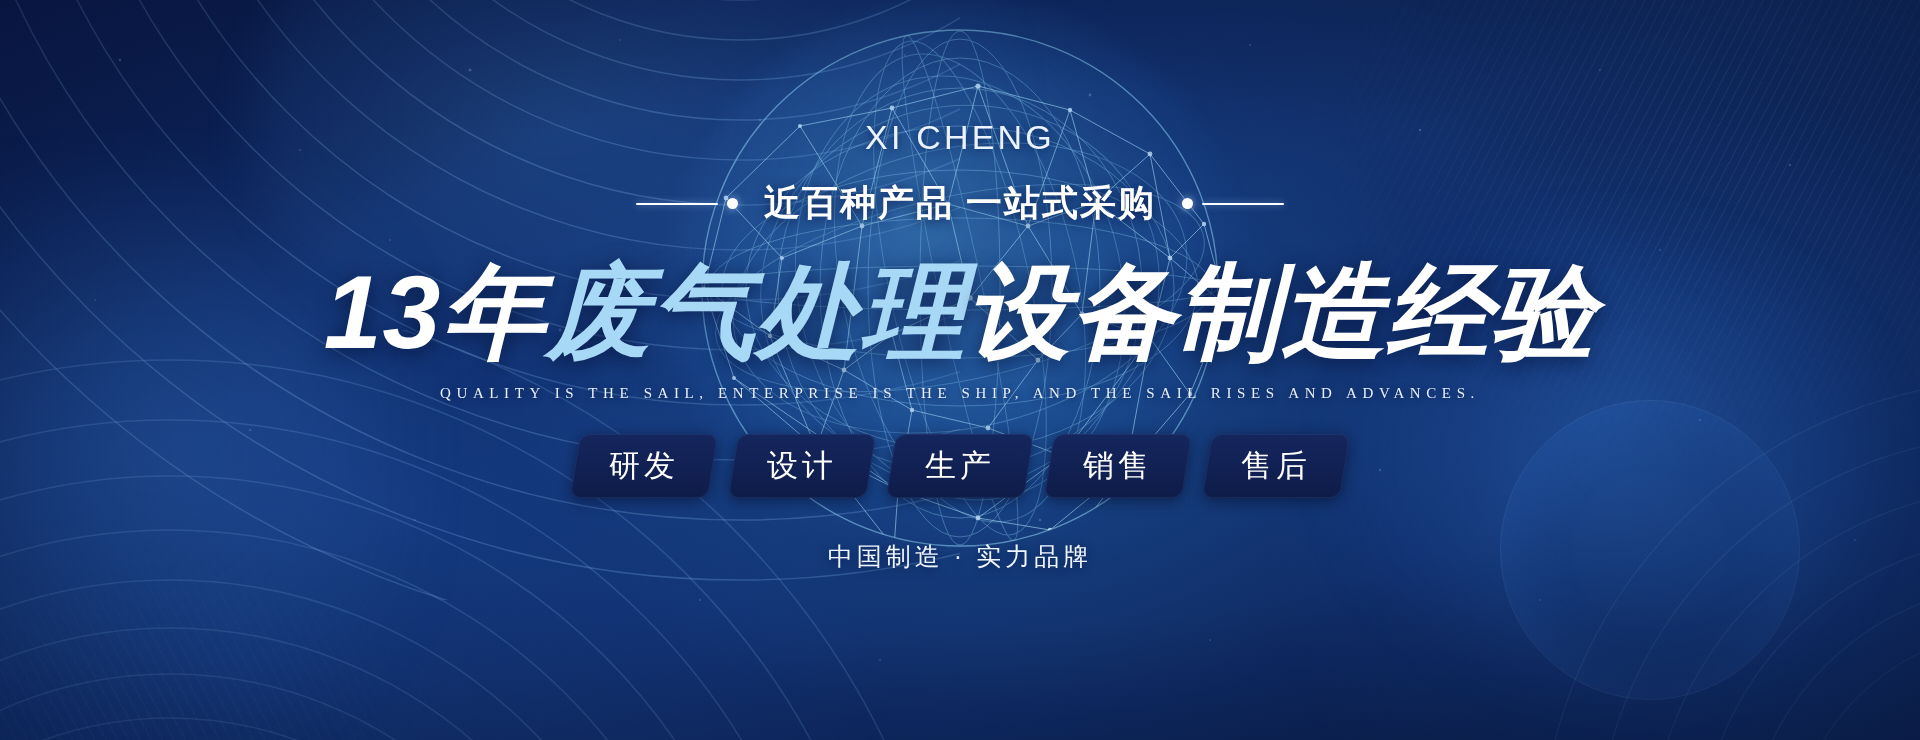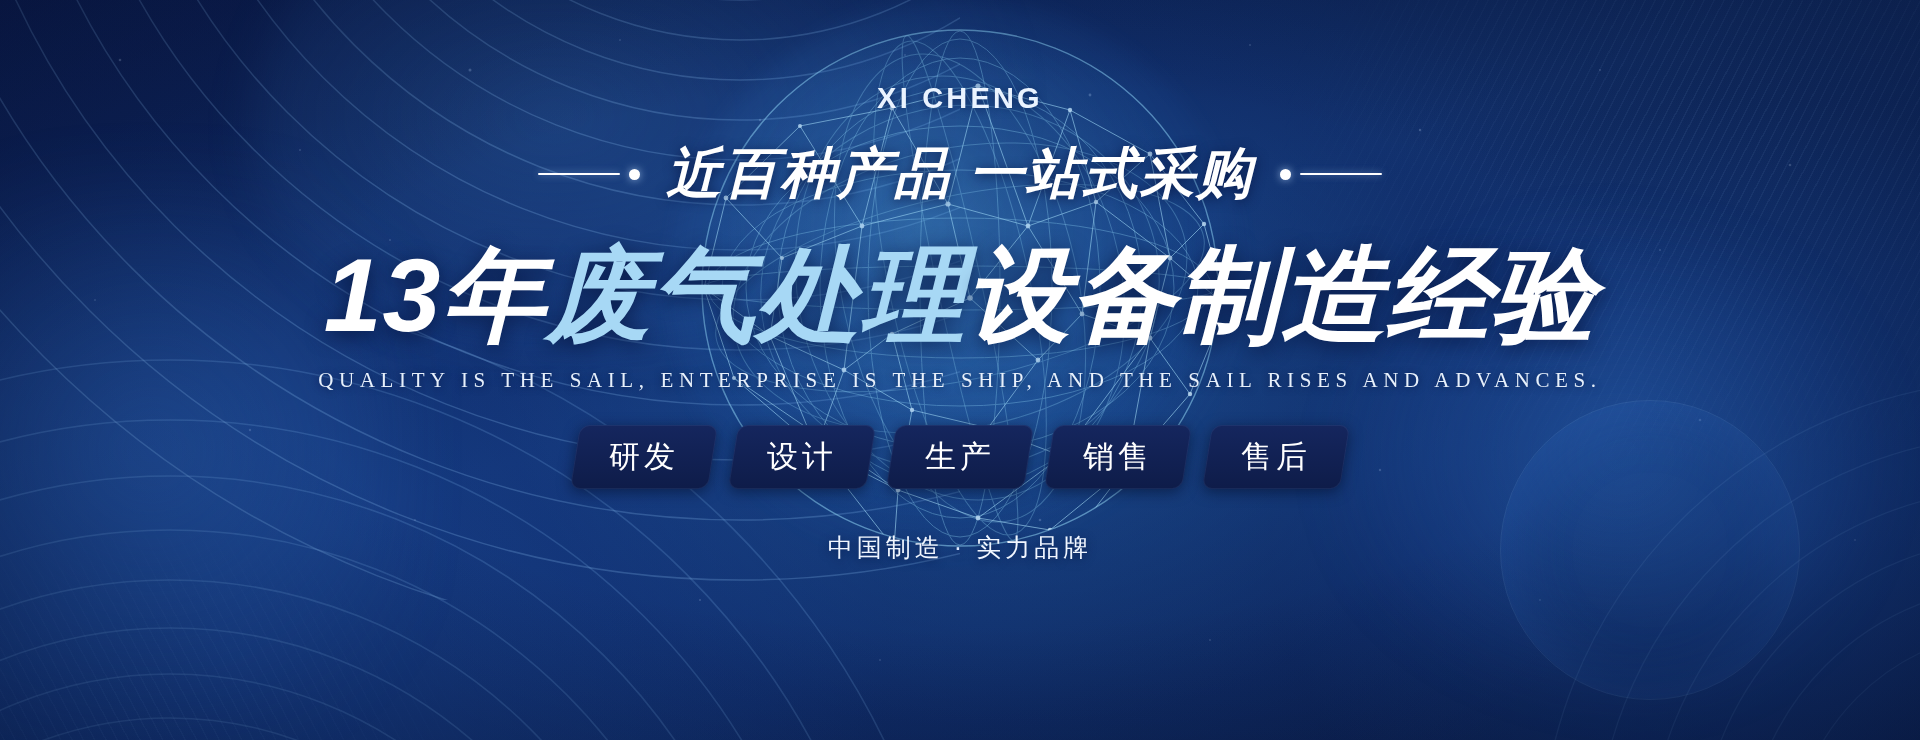--- a/index.html
+++ b/index.html
@@ -91,70 +91,69 @@
   }
 
   
   .content {
     position:absolute; inset:0;
     display:flex; flex-direction:column; align-items:center;
     text-align:center;
   }
 
   .brand-en {
-    margin-top:82px;
-    font-size:29px;
+    margin-top:118px;
+    font-size:34px;
     letter-spacing:3.2px;
     color:#eaf3ff;
-    font-weight:700;
+    font-weight:400;
     text-shadow:0 1px 8px rgba(10,30,80,0.75);
   }
 
   .subline-row {
     margin-top:22px;
     display:flex; align-items:center; justify-content:center;
     gap:26px;
   }
   .deco { display:flex; align-items:center; gap:9px; }
   .deco .bar {
     display:block; width:82px; height:2px;
     background:#ffffff; border-radius:2px;
     box-shadow:0 0 7px rgba(180,215,255,0.55);
   }
   .deco .dot {
     display:block; width:11px; height:11px; border-radius:50%;
     background:#ffffff;
     box-shadow:0 0 9px rgba(190,220,255,0.7);
   }
   .subline {
-    font-size:55px; font-weight:700;
+    font-size:36px; font-weight:700;
     color:#ffffff;
     letter-spacing:2px;
-    font-style:italic;
     text-shadow:0 2px 12px rgba(8,24,70,0.85);
     white-space:nowrap;
   }
 
   .headline {
     margin-top:18px;
     font-size:104px;
     font-weight:700;
     font-style:italic;
     letter-spacing:1px;
     line-height:1.28;
     white-space:nowrap;
     text-shadow:0 4px 20px rgba(6,20,62,0.8);
   }
   .headline .w { color:#ffffff; }
   .headline .hl { color:#a7d8f5; }
 
   .tagline-en {
     margin-top:6px;
     font-family:"Liberation Serif", serif;
-    font-size:21px;
+    font-size:15px;
     letter-spacing:5.6px;
     color:#e7f0fb;
     white-space:nowrap;
     text-shadow:0 1px 7px rgba(8,24,70,0.8);
   }
 
   .tags {
     margin-top:32px;
     display:flex; align-items:center; justify-content:center;
     gap:20px;

